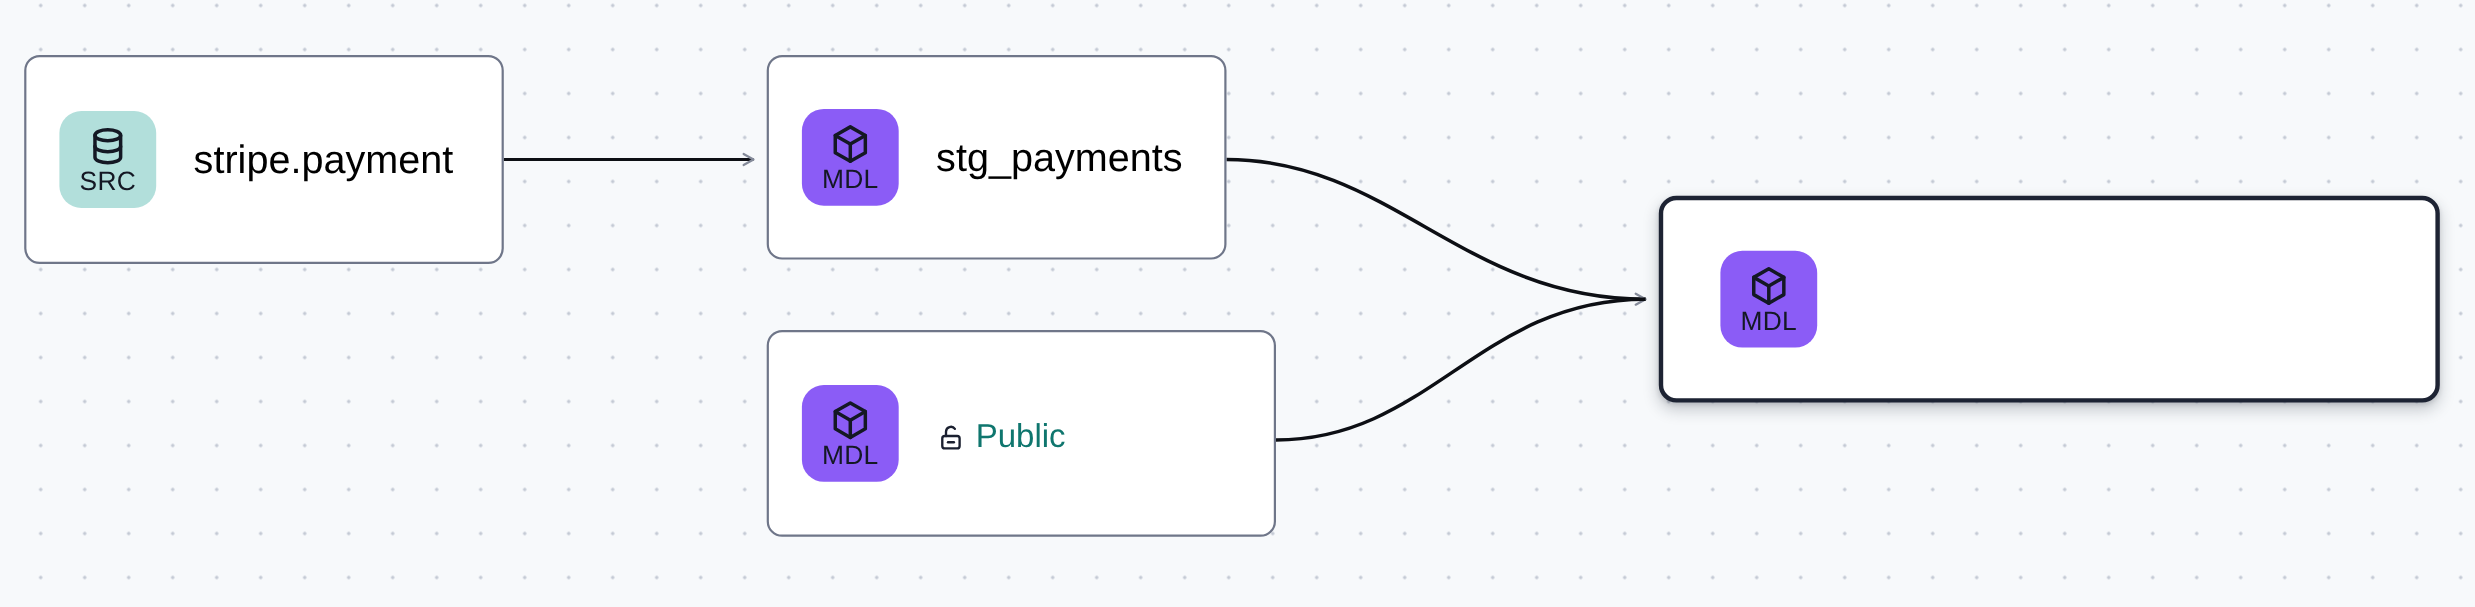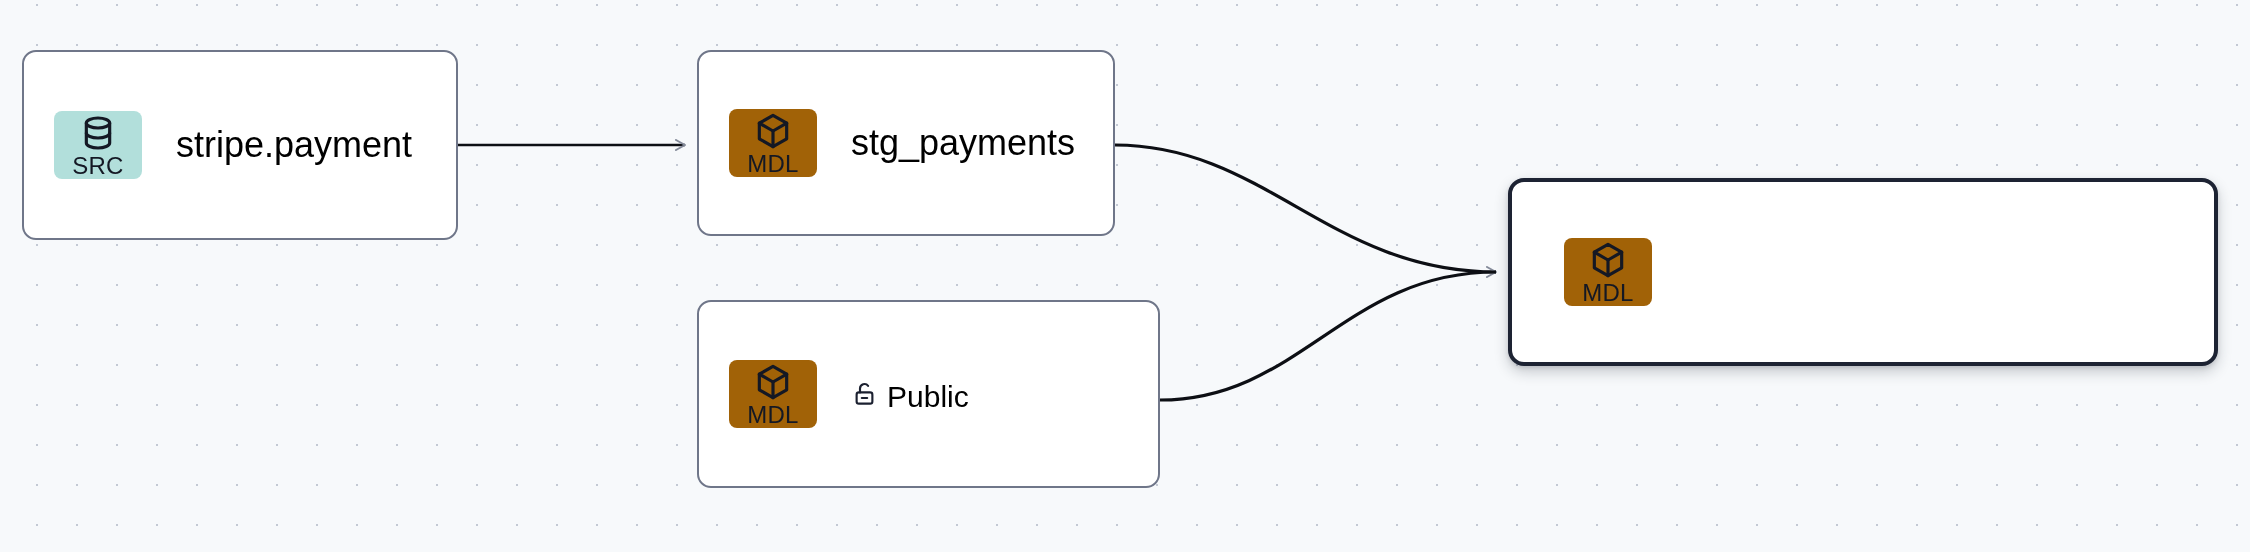--- a/index.html
+++ b/index.html
@@ -44,30 +44,30 @@
 
   .node.selected {
     border: 4px solid #1d2333;
     border-radius: 16px;
     box-shadow: 0 6px 14px rgba(29,35,51,0.22), 0 2px 4px rgba(29,35,51,0.12);
   }
 
   .badge {
     flex: 0 0 auto;
     width: 88px;
-    height: 68px;
-    border-radius: 8px;
+    height: 88px;
+    border-radius: 20px;
     display: flex;
     flex-direction: column;
     align-items: center;
     justify-content: center;
     gap: 1px;
   }
   .badge.src { background: #b2dfdb; }
-  .badge.mdl { background: #a16207; }
+  .badge.mdl { background: #8b5cf6; }
 
   .badge svg { display: block; }
 
   .badge-text {
     font-size: 24px;
     line-height: 1;
     color: #141824;
     letter-spacing: 0.2px;
     font-weight: 400;
   }
@@ -82,25 +82,26 @@
   .node-title {
     font-size: 36px;
     line-height: 1.12;
     color: #000000;
     white-space: nowrap;
     font-weight: 400;
   }
 
   .node-sub {
     display: flex;
+    align-items: center;
     gap: 9px;
     margin-top: 6px;
     font-size: 30px;
     line-height: 1.12;
-    color: #000000;
+    color: #0f766e;
     white-space: nowrap;
   }
   .node-sub svg { display: block; flex: 0 0 auto; }
 
   
   #node-source   { left: 22px;   top: 50px;  width: 436px; height: 190px; }
   #node-stg      { left: 697px;  top: 50px;  width: 418px; height: 186px; }
   #node-fct      { left: 697px;  top: 300px; width: 463px; height: 188px; }
   #node-agg      { left: 1508px; top: 178px; width: 710px; height: 188px; padding-left: 52px; }
 </style>

